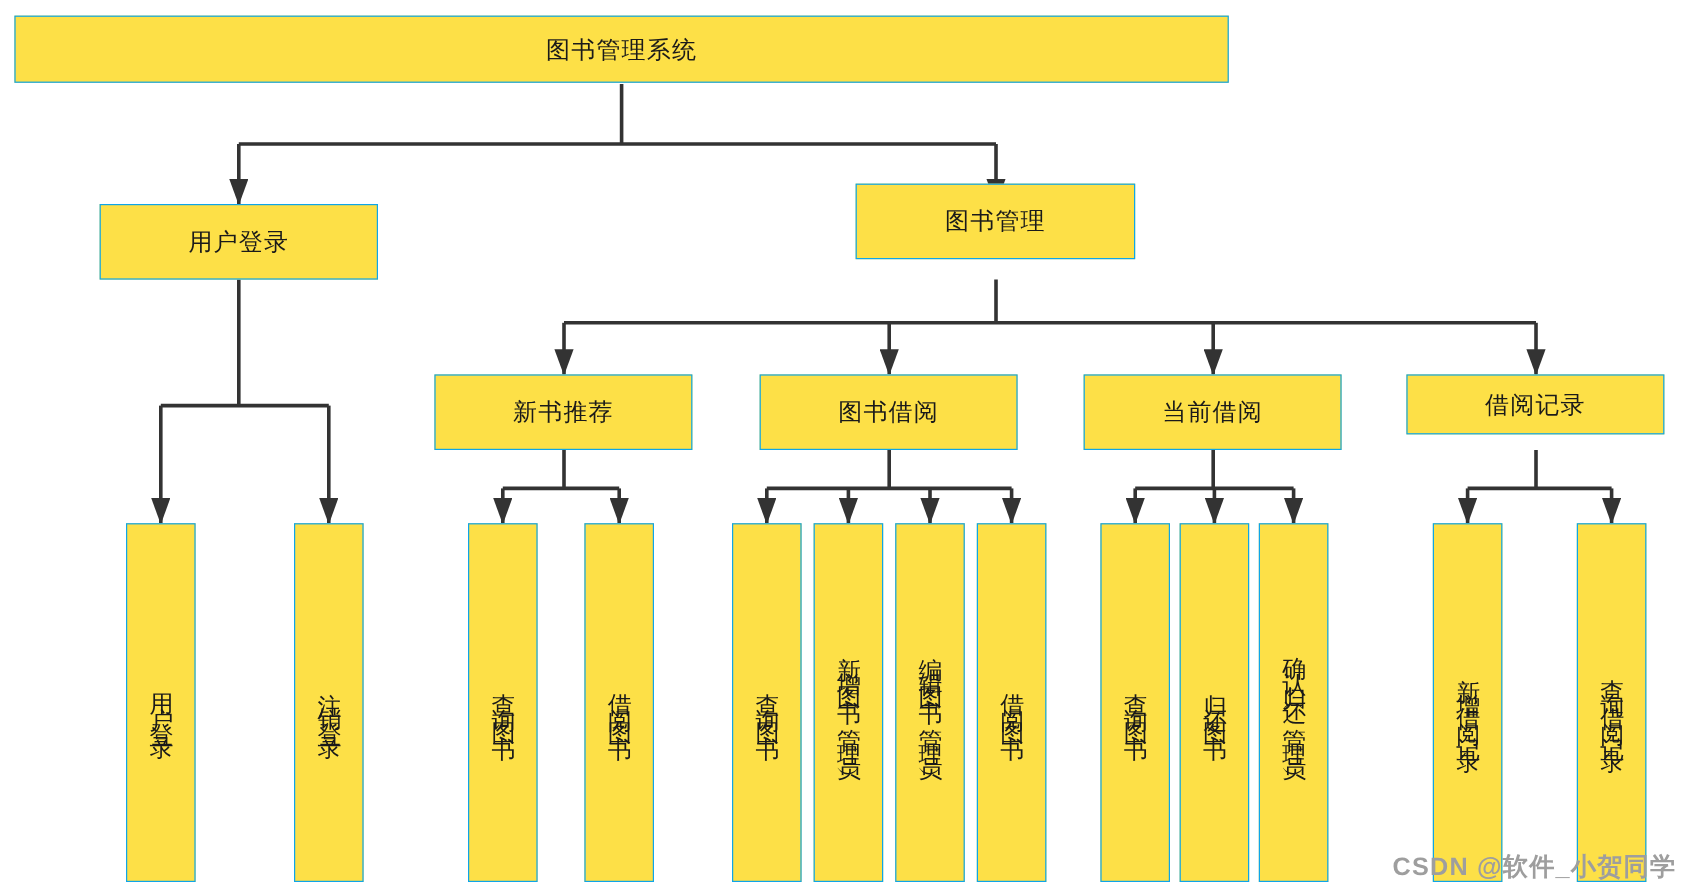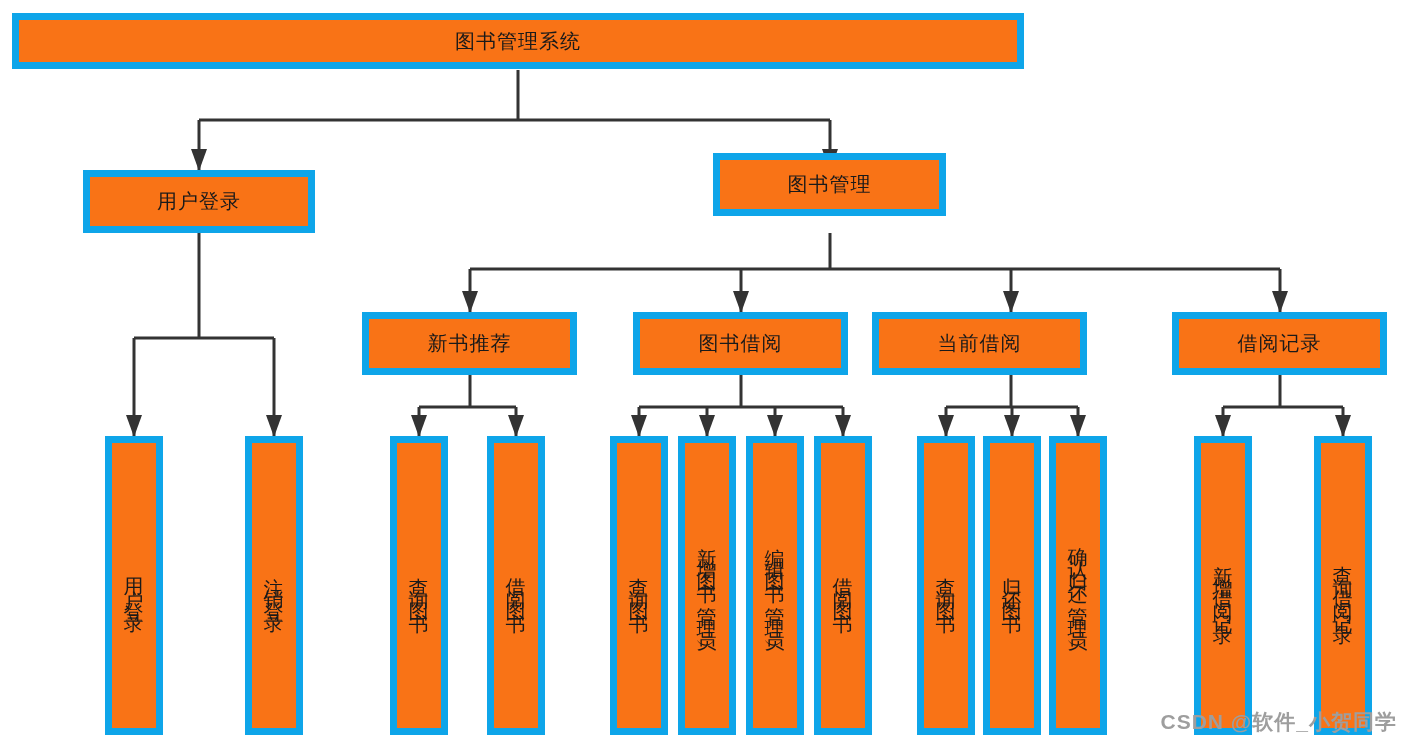--- a/index.html
+++ b/index.html
@@ -19,22 +19,22 @@
     position: absolute;
     left: 0;
     top: 0;
     width: 1405px;
     height: 747px;
     z-index: 1;
   }
   .node {
     position: absolute;
     box-sizing: border-box;
-    border: 7px solid #0ea5e9;
-    background: #f97316;
+    border: 1px solid #0ea5e9;
+    background: #fde047;
     color: #1a1a1a;
     display: flex;
     align-items: center;
     justify-content: center;
     z-index: 2;
   }
   .hbox {
     font-size: 20px;
     letter-spacing: 1px;
     white-space: nowrap;
@@ -99,22 +99,22 @@
     <line x1="1343" y1="407" x2="1343" y2="436" stroke="#333333" stroke-width="3" marker-end="url(#arw)"></line>
   </svg>
 
   <div class="node hbox" style="left:12px; top:13px; width:1012px; height:56px;">图书管理系统</div>
 
   <div class="node hbox" style="left:83px; top:170px; width:232px; height:63px;">用户登录</div>
   <div class="node hbox" style="left:713px; top:153px; width:233px; height:63px;">图书管理</div>
 
   <div class="node hbox" style="left:362px; top:312px; width:215px; height:63px;">新书推荐</div>
   <div class="node hbox" style="left:633px; top:312px; width:215px; height:63px;">图书借阅</div>
-  <div class="node hbox" style="left:872px; top:312px; width:215px; height:63px;">当前借阅</div>
-  <div class="node hbox" style="left:1172px; top:312px; width:215px; height:63px;">借阅记录</div>
+  <div class="node hbox" style="left:903px; top:312px; width:215px; height:63px;">当前借阅</div>
+  <div class="node hbox" style="left:1172px; top:312px; width:215px; height:50px;">借阅记录</div>
 
   <div class="node vbox" style="left:105px; top:436px; width:58px; height:299px;">
     <span class="vlabel">用户登录</span>
   </div>
   <div class="node vbox" style="left:245px; top:436px; width:58px; height:299px;">
     <span class="vlabel">注销登录</span>
   </div>
 
   <div class="node vbox" style="left:390px; top:436px; width:58px; height:299px;">
     <span class="vlabel">查询图书</span>

